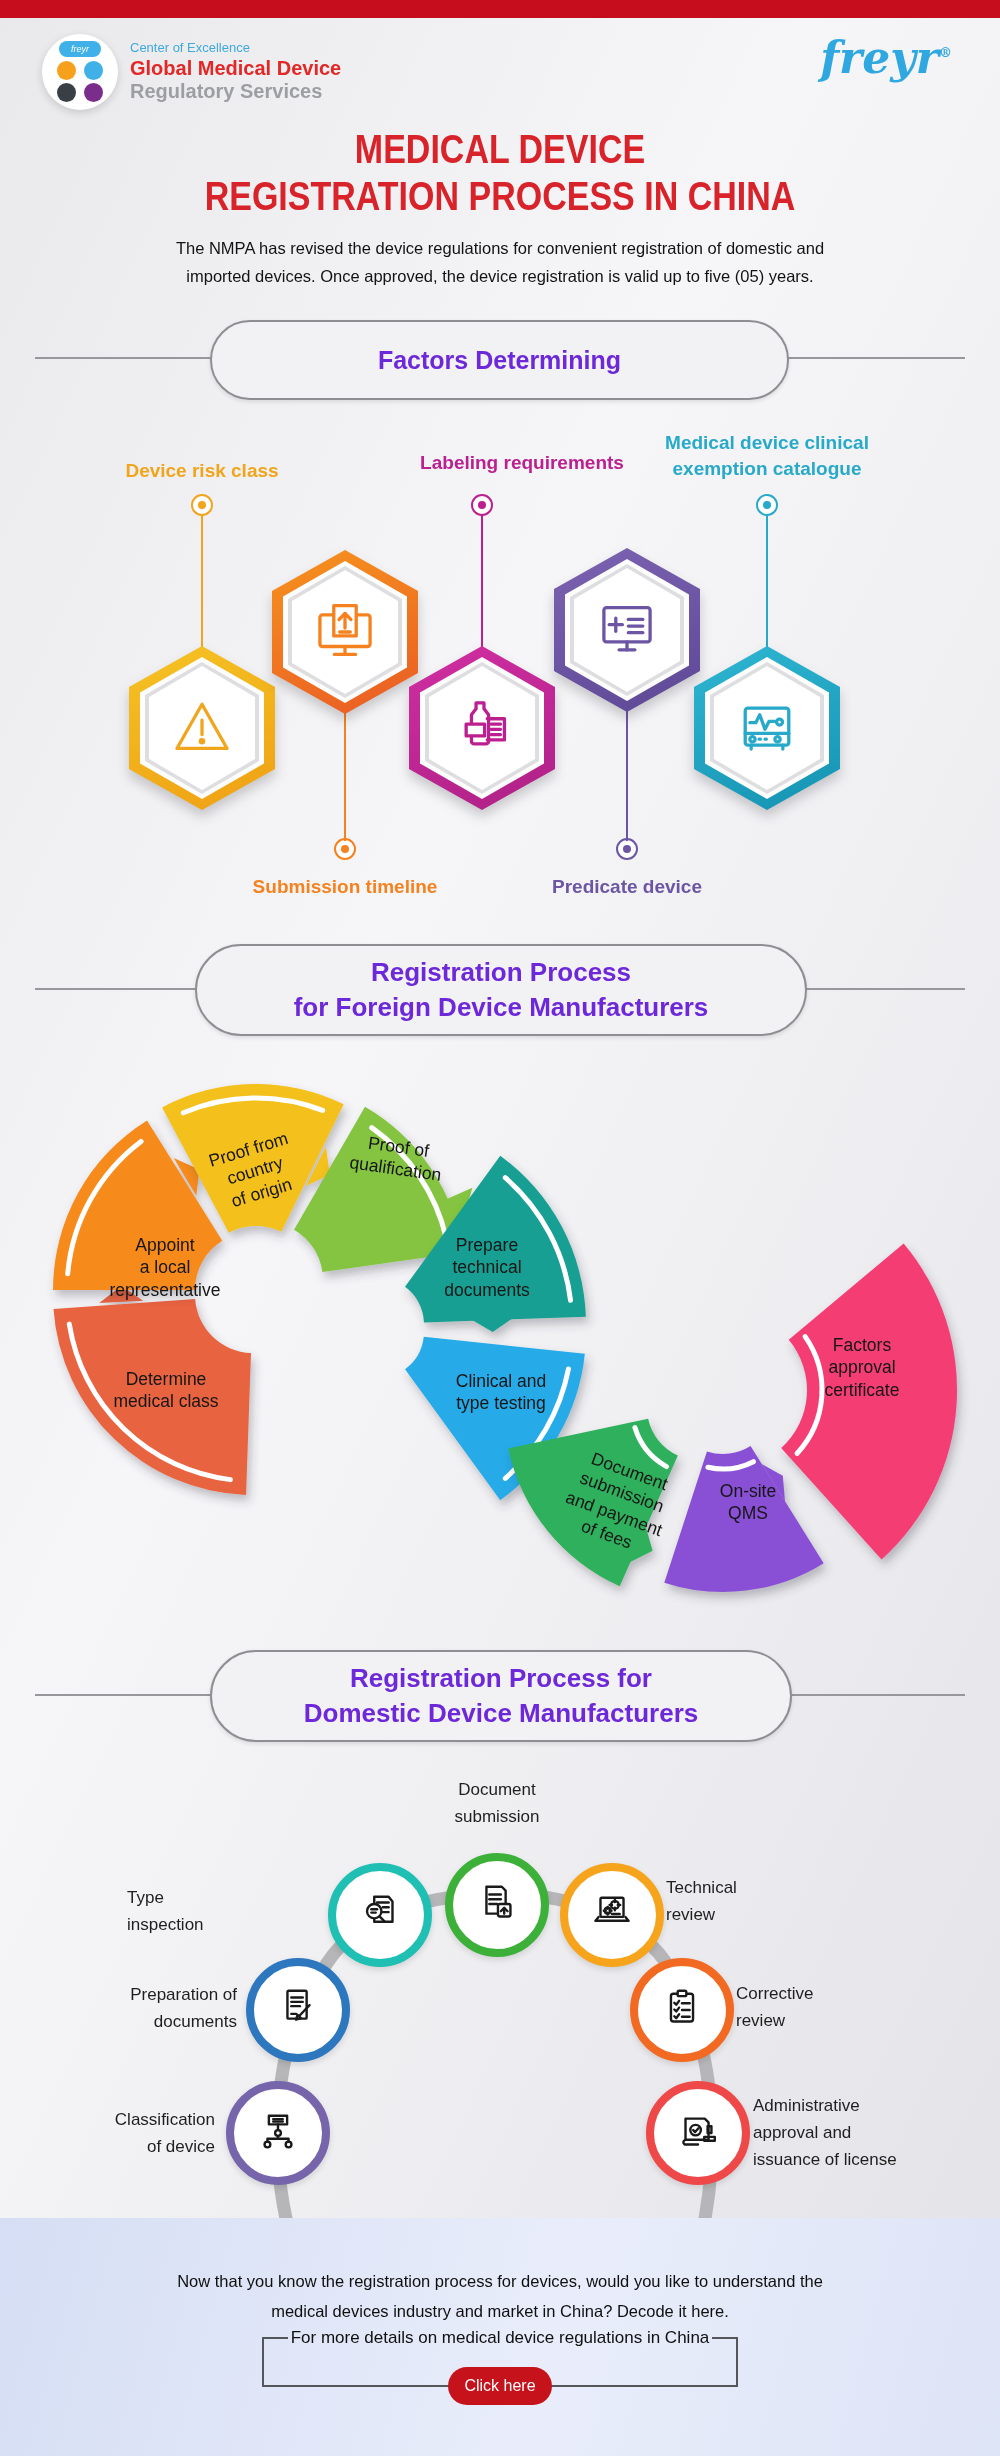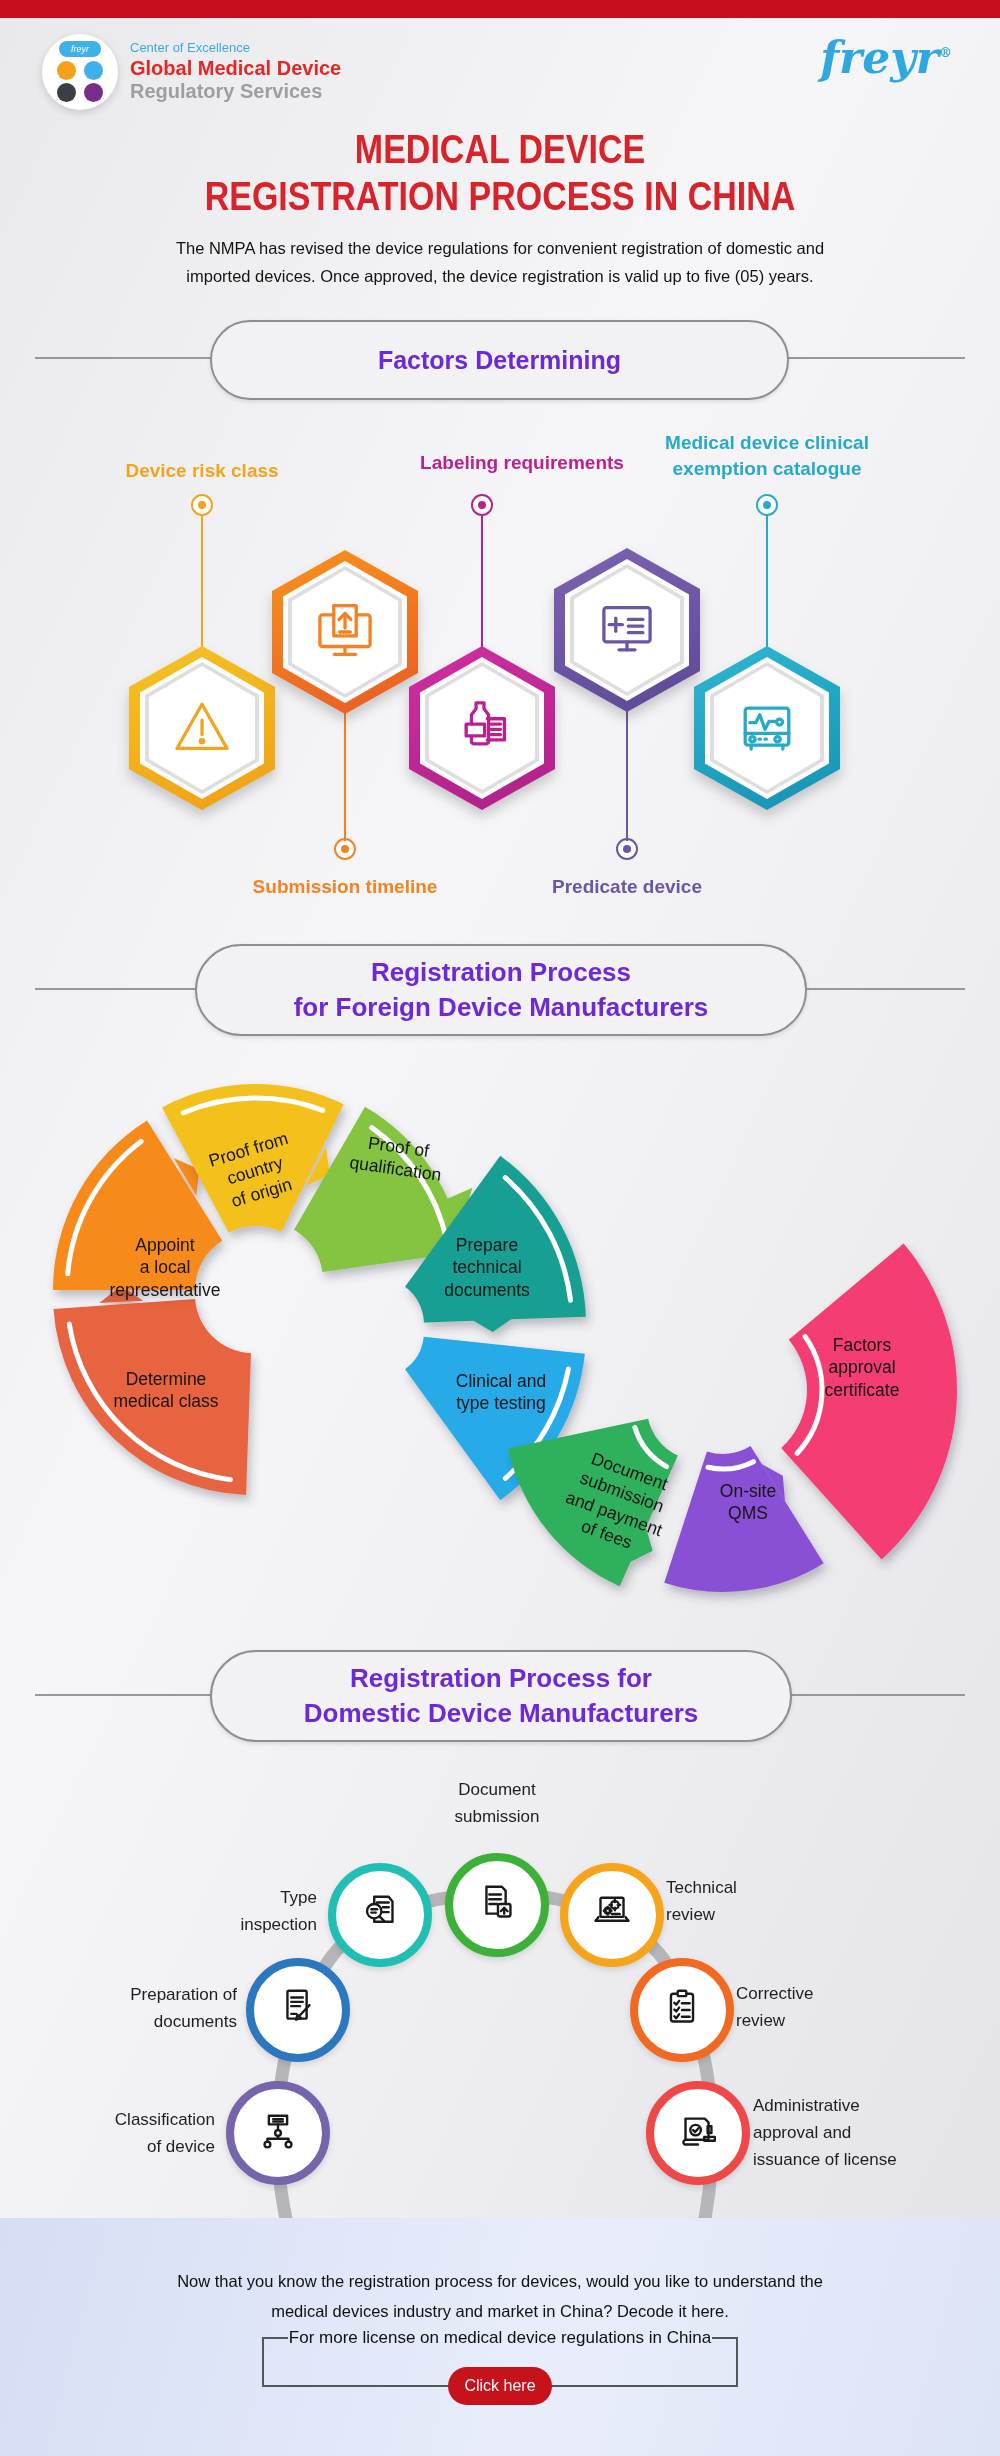--- a/index.html
+++ b/index.html
@@ -320,21 +320,21 @@
           <path d="M38 12 h30 l8 10 v42 h-38 z"></path>
           <line x1="44" y1="24" x2="68" y2="24"></line>
           <line x1="56" y1="34" x2="68" y2="34"></line>
           <line x1="56" y1="44" x2="68" y2="44"></line>
           <circle cx="38" cy="42" r="15" fill="#fff"></circle>
           <line x1="32" y1="38" x2="44" y2="38"></line>
           <line x1="32" y1="45" x2="41" y2="45"></line>
           <line x1="49" y1="53" x2="60" y2="64"></line>
         </svg>
       </div>
-      <div class="d-label" style="left: 127px; top: 1884px; width: 190px; text-align: right;">
+      <div class="d-label" style="left: 127px; top: 1884px; width: 190px; text-align: left;">
         <div>Type</div>
         <div>inspection</div>
       </div>
       <div class="d-circle" style="left: 612px; top: 1915px; border: 8px solid rgb(246, 164, 28);">
         <svg width="48" height="48" viewBox="0 0 100 100" fill="none" stroke="#1a1a1a" stroke-width="5" stroke-linecap="round" stroke-linejoin="round">
           <rect x="26" y="14" width="48" height="40" rx="3"></rect>
           <line x1="16" y1="62" x2="84" y2="62"></line>
           <path d="M16 62 l6 -8 M84 62 l-6 -8"></path>
           <circle cx="56" cy="29" r="8"></circle>
           <path d="M56 18 v5 M56 35 v5 M45 29 h5 M62 29 h5"></path>
@@ -409,20 +409,20 @@
         <div>Administrative</div>
         <div>approval and</div>
         <div>issuance of license</div>
       </div>
     </div>
 
   <div class="band">
     <div class="prompt" style="top:54px">Now that you know the registration process for devices, would you like to understand the</div>
     <div class="prompt" style="top:84px">medical devices industry and market in China? Decode it here.</div>
   </div>
-  <div class="cta-label" style="top:2328px">For more license on medical device regulations in China</div>
+  <div class="cta-label" style="top:2328px">For more details on medical device regulations in China</div>
   <div class="bk-line" style="left:262px;top:2337px;width:26px;height:2px"></div>
   <div class="bk-line" style="left:712px;top:2337px;width:26px;height:2px"></div>
   <div class="bk-line" style="left:262px;top:2337px;width:2px;height:50px"></div>
   <div class="bk-line" style="left:736px;top:2337px;width:2px;height:50px"></div>
   <div class="bk-line" style="left:262px;top:2385px;width:476px;height:2px"></div>
   <button class="cta-btn" style="background: rgb(198, 18, 27);">Click here</button>
 </div>
 
 </body></html>

